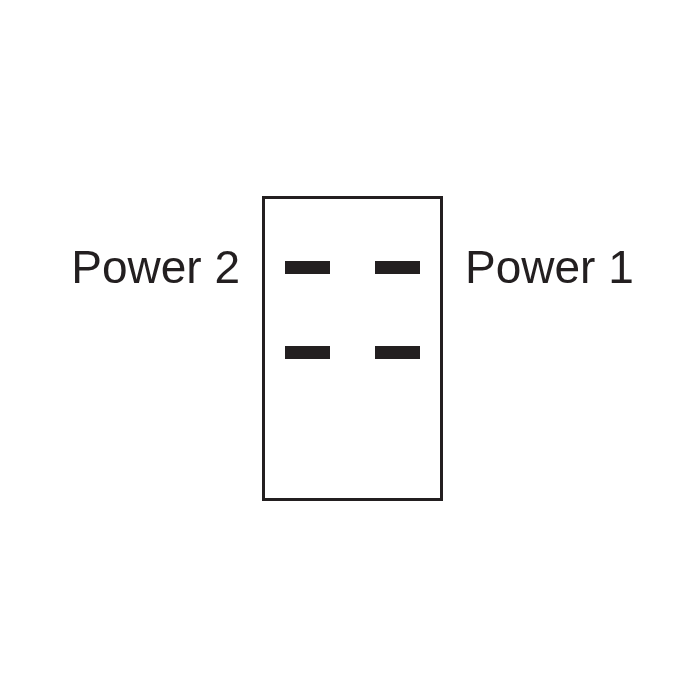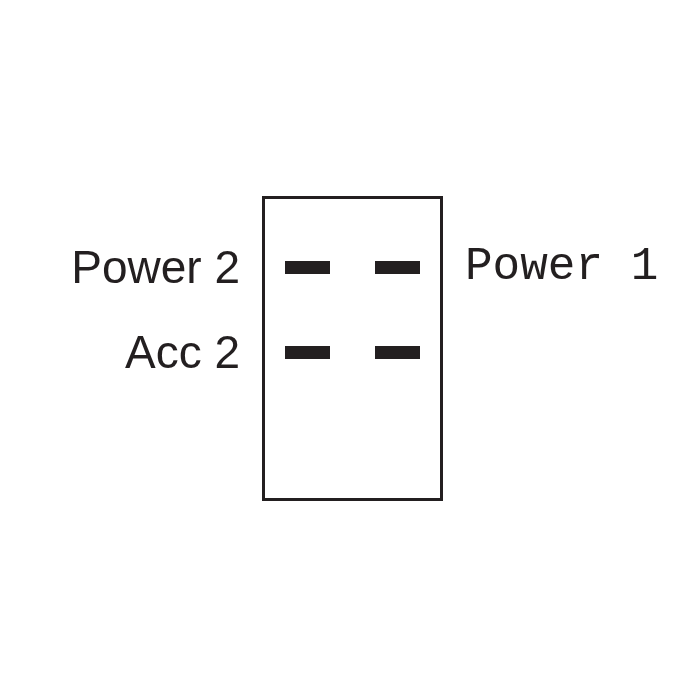--- a/index.html
+++ b/index.html
@@ -37,32 +37,31 @@
   .t-br { left: 110px; top: 147px; }
   .label {
     position: absolute;
     font-size: 46px;
     line-height: 46px;
     color: var(--ink, #231f20);
     white-space: nowrap;
     letter-spacing: 0px;
   }
   .label.left  { right: 460px; text-align: left; }
-  .label.right { left: 465px;  text-align: left; font-family: Liberation Mono, monospace;  }
+  .label.right { left: 465px;  text-align: left;  }
   .row1 { top: 244px; }
   .row2 { top: 329px; }
 </style>
 </head>
 <body style="background: rgb(255, 255, 255);">
 
 <div class="canvas">
 
   <div class="label left row1">Power 2</div>
 
-  <div class="label left row2">Acc 2</div>
 
   <div class="switch-body">
     <div class="terminal t-tl"></div>
     <div class="terminal t-tr"></div>
     <div class="terminal t-bl"></div>
     <div class="terminal t-br"></div>
   </div>
 
   <div class="label right row1">Power 1</div>
 

